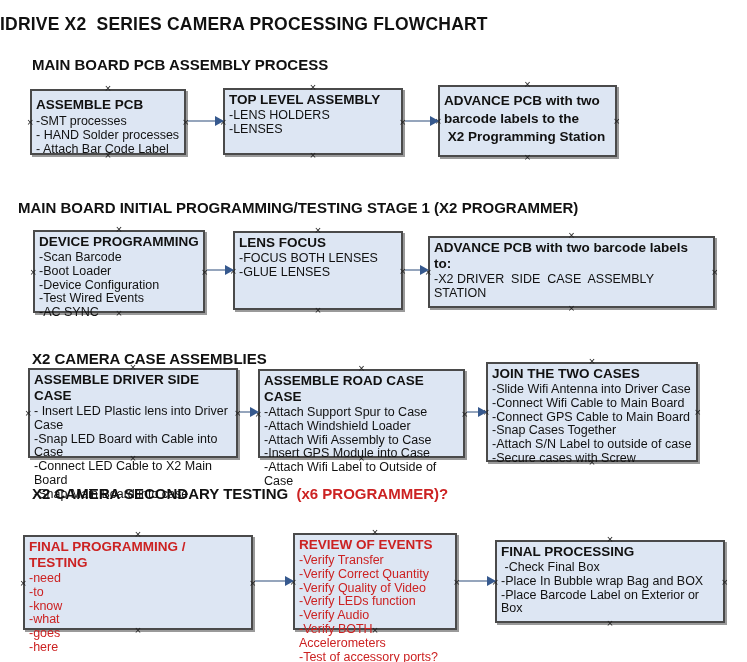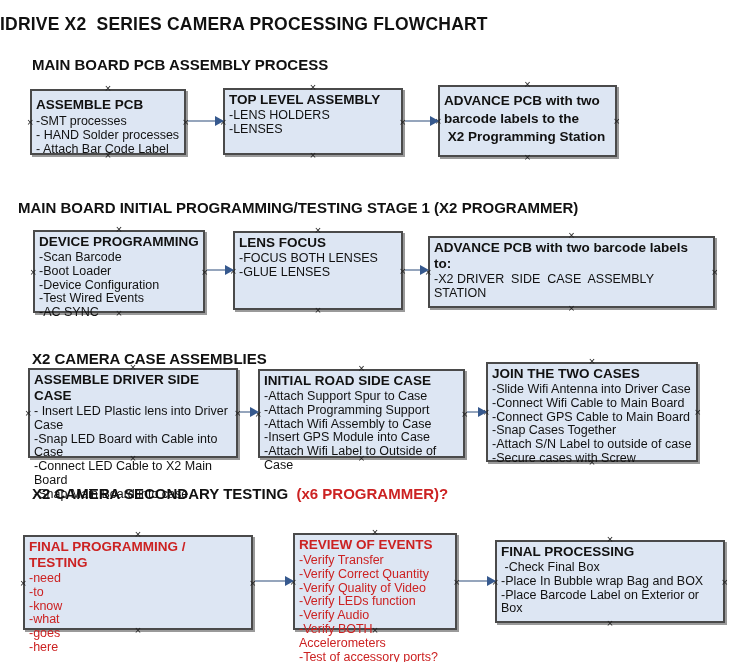--- a/index.html
+++ b/index.html
@@ -153,24 +153,24 @@
         <div class="box-item">-Snap LED Board with Cable into Case</div>
         <div class="box-item">-Connect LED Cable to X2 Main Board</div>
         <div class="box-item">-Snap Main Board into case</div>
       </div>
   <span class="handle handle-t">×</span>
       <span class="handle handle-b">×</span>
       <span class="handle handle-l">×</span>
       <span class="handle handle-r">×</span>
     </div>
   <div class="box" style="left:258px;top:369px;width:207px;height:89px;">
-    <div class="box-title">INITIAL ROAD SIDE CASE</div>
+    <div class="box-title">ASSEMBLE ROAD CASE CASE</div>
     <div class="box-items">
         <div class="box-item">-Attach Support Spur to Case</div>
-        <div class="box-item">-Attach Programming Support</div>
+        <div class="box-item">-Attach Windshield Loader</div>
         <div class="box-item">-Attach Wifi Assembly to Case</div>
         <div class="box-item">-Insert GPS Module into Case</div>
         <div class="box-item">-Attach Wifi Label to Outside of Case</div>
       </div>
   <span class="handle handle-t">×</span>
       <span class="handle handle-b">×</span>
       <span class="handle handle-l">×</span>
       <span class="handle handle-r">×</span>
     </div>
   <div class="box" style="left:486px;top:362px;width:212px;height:100px;">

